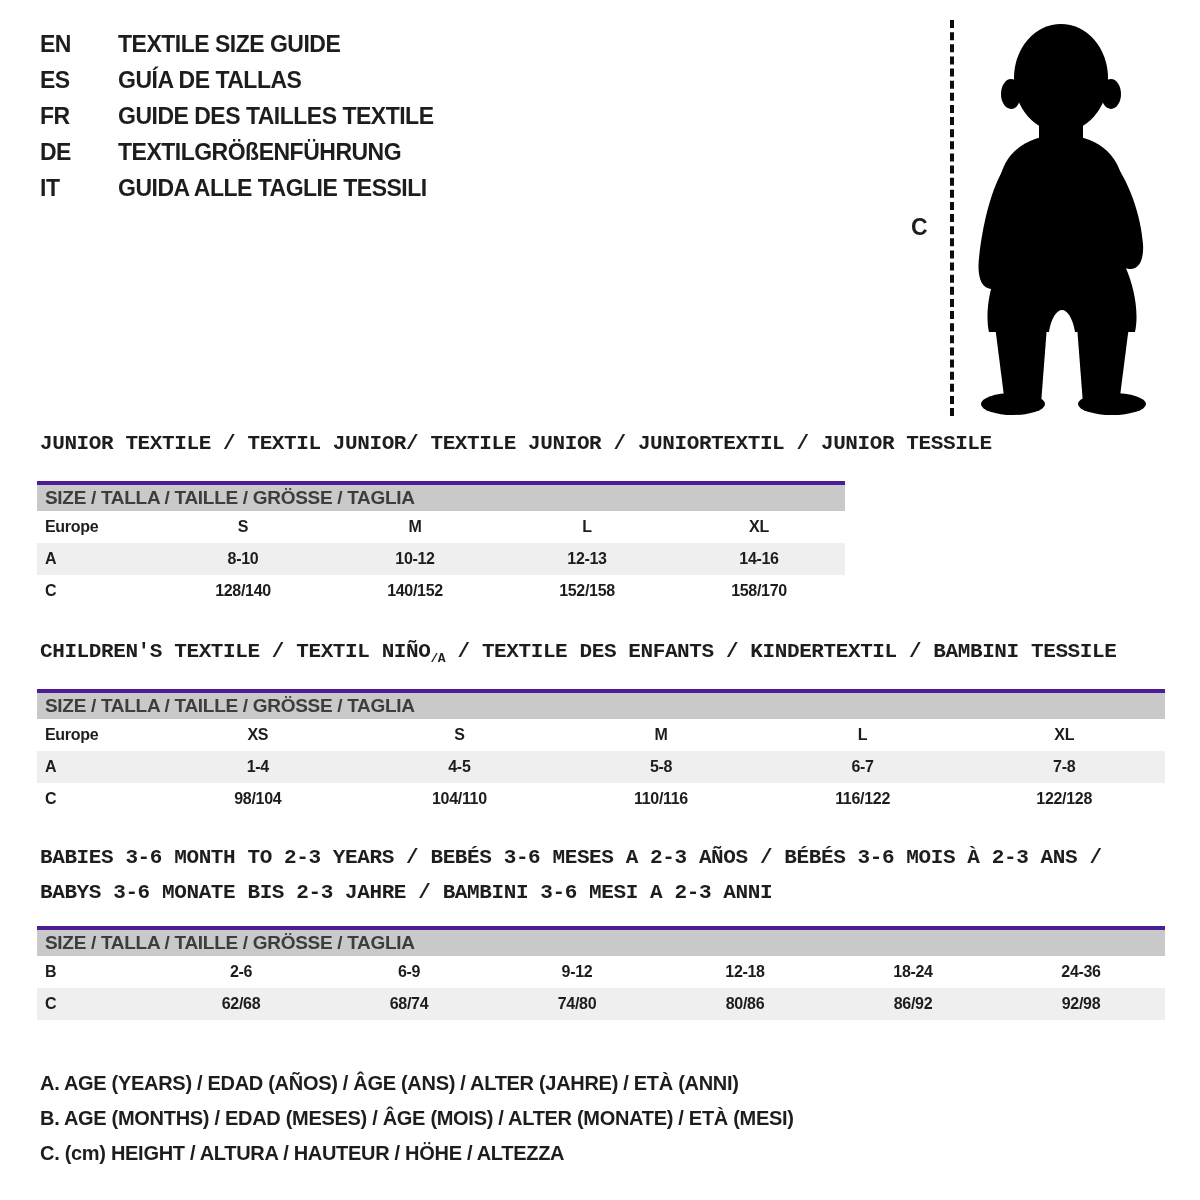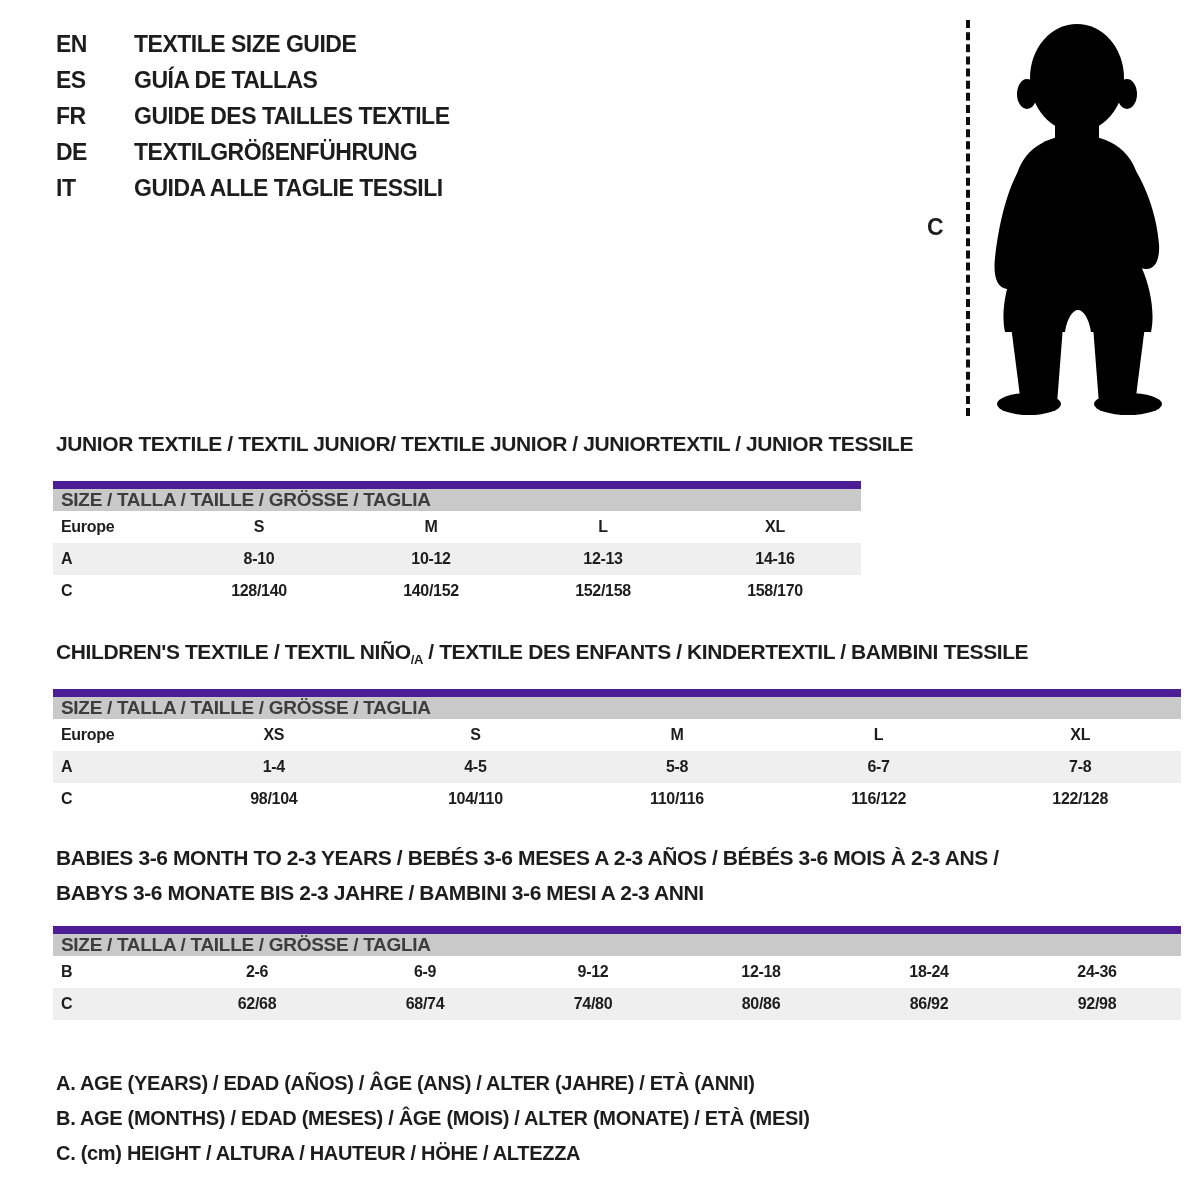--- a/index.html
+++ b/index.html
@@ -4,21 +4,21 @@
 <style>
   html, body { margin: 0; padding: 0; }
   body {
     width: 1200px; height: 1200px;
     background: #ffffff;
     position: relative;
     font-family: "Liberation Sans", sans-serif;
     color: #1d1d1d;
     overflow: hidden;
   }
-  .abs { position: absolute; margin-left: 16px; }
+  .abs { position: absolute; }
 
   
   .lang-list { left: 40px; top: 26px; }
   .lang-row { display: flex; height: 36px; align-items: center; }
   .lang-code {
     width: 78px; font-size: 23px; font-weight: 700; letter-spacing: -0.5px;
   }
   .lang-title { font-size: 23px; font-weight: 700; letter-spacing: -0.5px; }
 
   
@@ -28,29 +28,29 @@
     border-left: 4px dashed #0d0d0d;
   }
   .figure-label {
     position: absolute; left: 6px; top: 200px;
     font-size: 23px; font-weight: 700;
   }
   .toddler-svg { position: absolute; left: 64px; top: 0; }
 
   
   .section-heading {
-    font-size: 21px; font-weight: 700; letter-spacing: -0.4px; white-space: nowrap;
+    font-size: 21px; font-weight: 700; letter-spacing: -0.4px; white-space: nowrap; font-family: Liberation Mono, monospace;
   }
   .heading-sub { font-size: 13px; vertical-align: sub; font-weight: 700; }
 
   
   .size-table { background: #ffffff; }
   .size-band {
     height: 30px; background: #c9c9c9; color: #3d3d3d;
-    border-top: 8px solid #4c1d95;
+    border-top: 4px solid #4c1d95;
     display: flex; align-items: center; padding-left: 8px;
     font-size: 19px; font-weight: 700; letter-spacing: -0.3px;
     box-sizing: border-box;
   }
   .t-row {
     display: grid; height: 32px; align-items: center;
     font-size: 16px; letter-spacing: -0.3px;
   }
   .t-row.shaded { background: #efefef; }
   .cols4 { grid-template-columns: 120px repeat(4, 1fr); }

